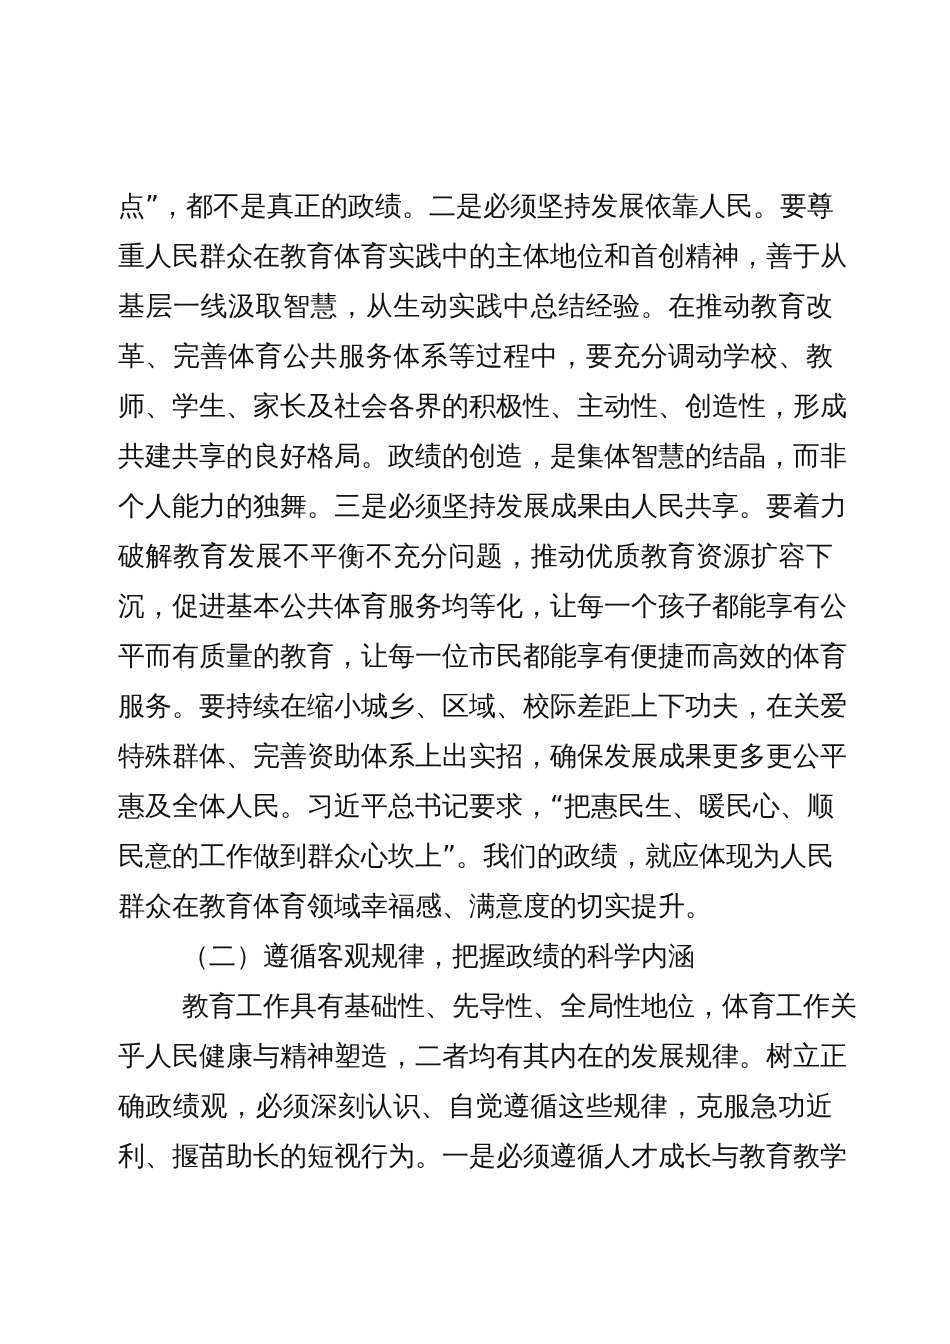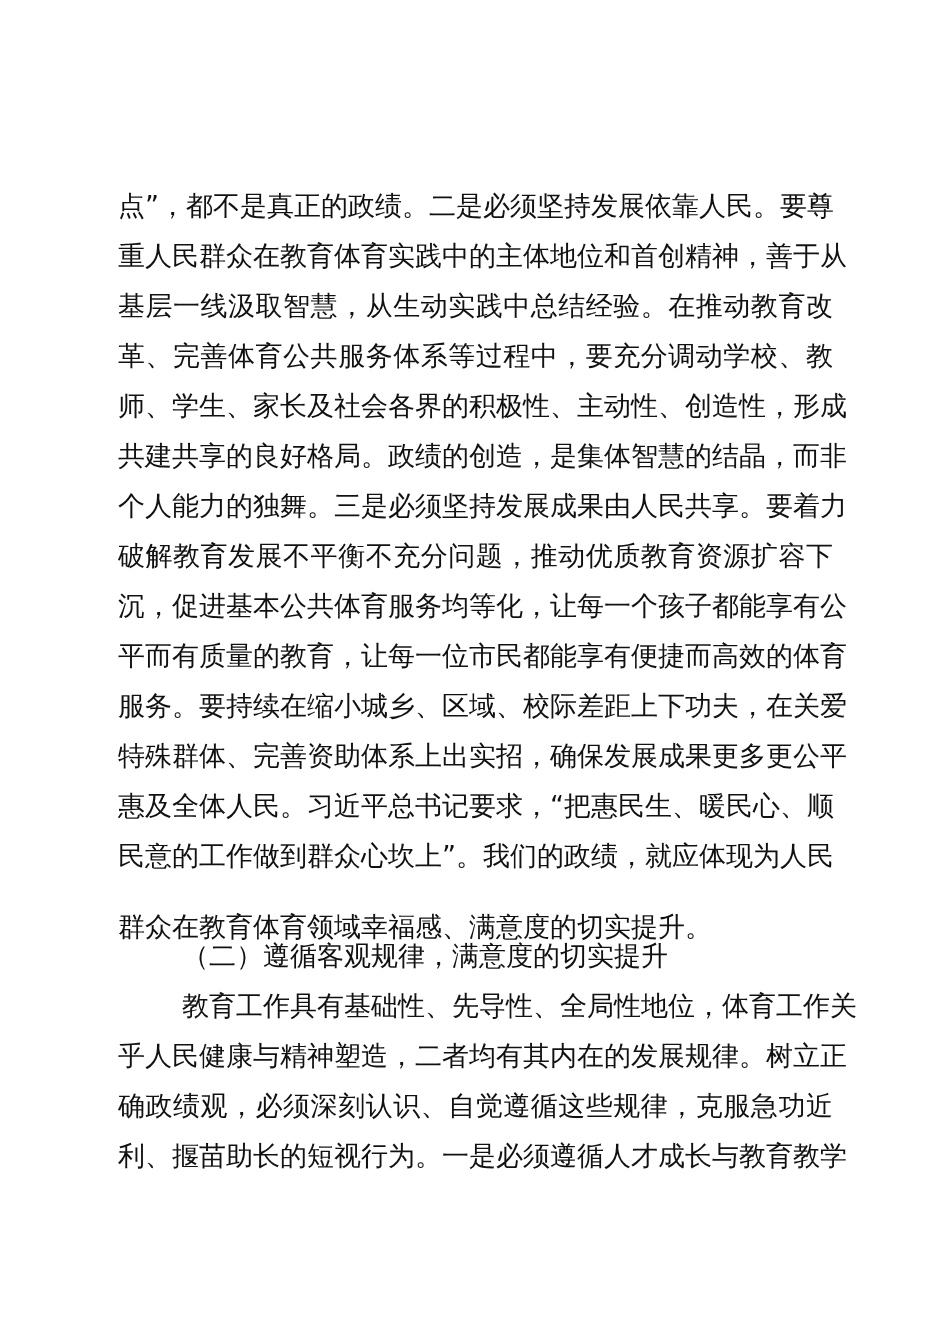--- a/index.html
+++ b/index.html
@@ -425,22 +425,22 @@
       <span>绩</span>
       <span>，</span>
       <span>就</span>
       <span>应</span>
       <span>体</span>
       <span>现</span>
       <span>为</span>
       <span>人</span>
       <span>民</span>
     </div>
-  <div class="line last" style="top:902px">群众在教育体育领域幸福感、满意度的切实提升。</div>
-  <div class="line heading" style="top:931px">（二）遵循客观规律，满意度的切实提升</div>
+  <div class="line last" style="top:881px">群众在教育体育领域幸福感、满意度的切实提升。</div>
+  <div class="line heading" style="top:931px">（二）遵循客观规律，把握政绩的科学内涵</div>
   <div class="line indent" style="top: 981px; display: flex; justify-content: space-between;">
       <span>教</span>
       <span>育</span>
       <span>工</span>
       <span>作</span>
       <span>具</span>
       <span>有</span>
       <span>基</span>
       <span>础</span>
       <span>性</span>

